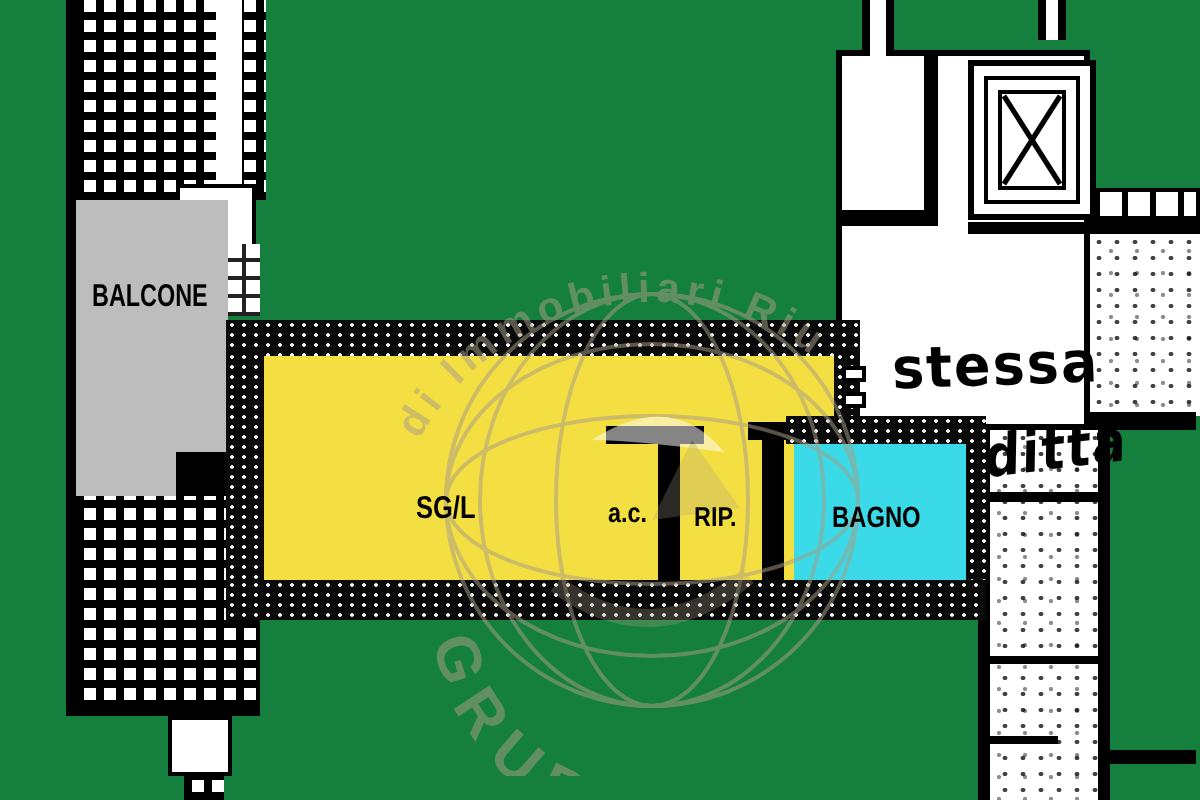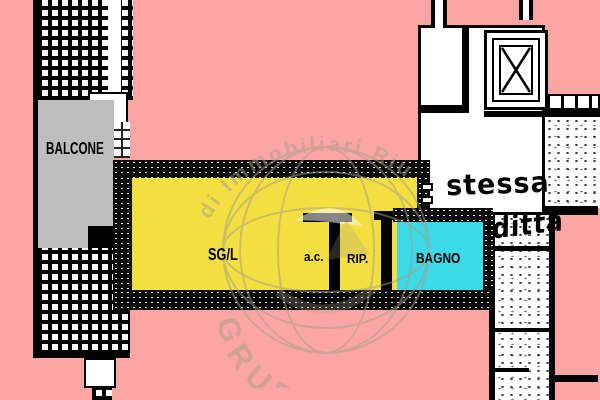--- a/index.html
+++ b/index.html
@@ -1,17 +1,17 @@
 <!DOCTYPE html>
 <html style="--room-fill: #F4DF42; --bagno-fill: #3ADAE8; --balcony-fill: #BDBDBD; --wall: #000000; --watermark-ink: #A89E87;"><head>
 <meta charset="utf-8">
 <style>
   html,body{margin:0;padding:0;background:#fff;}
   #stage{
-    position:relative;width:600px;height:400px;background:#fca5a5;overflow:hidden;
+    position:relative;width:600px;height:400px;background:#15803d;overflow:hidden;
     font-family:"Liberation Sans",sans-serif;
   }
   .abs{position:absolute;}
 
   
   .hatch-grid{
     background-color:#fff;
     background-image:
       repeating-linear-gradient(90deg,#000 0 4px,transparent 4px 10px),
       repeating-linear-gradient(0deg,#000 0 4px,transparent 4px 10px);

